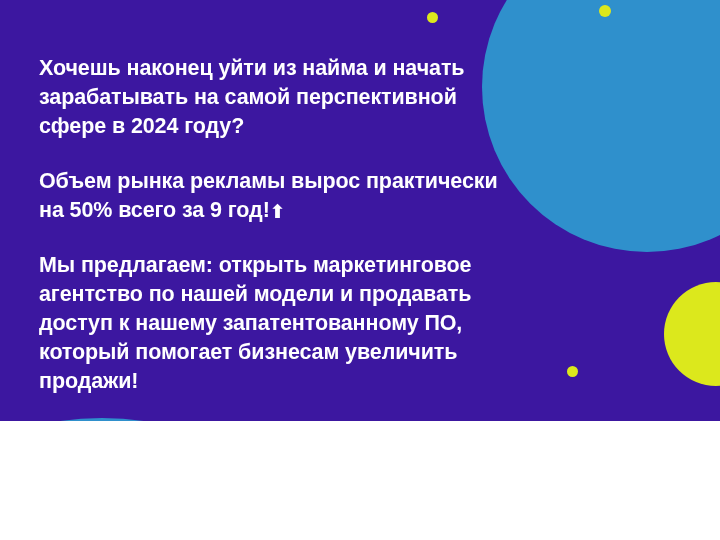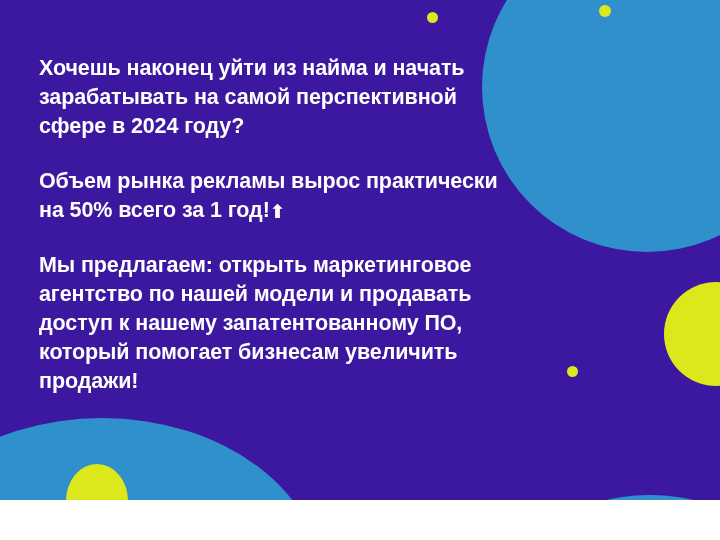--- a/index.html
+++ b/index.html
@@ -4,21 +4,21 @@
 <title>Avito promo slide</title>
 <style>
   html, body {
     margin: 0;
     padding: 0;
     background: #ffffff;
   }
   #slide {
     position: relative;
     width: 720px;
-    height: 500px;
+    height: 421px;
     overflow: hidden;
     background: #3c17a0;
     font-family: "Liberation Sans", "DejaVu Sans", sans-serif;
   }
   .shape {
     position: absolute;
     border-radius: 50%;
     pointer-events: none;
   }
   
@@ -143,21 +143,21 @@
   <div class="dot" id="dot-top-left"></div>
   <div class="dot" id="dot-top-right"></div>
   <div class="dot" id="dot-mid-right"></div>
   <div class="dot" id="dot-bottom"></div>
 
   <div id="copy">
     <p>Хочешь наконец уйти из найма и начать
 зарабатывать на самой перспективной
 сфере в 2024 году?</p>
     <p><span>Объем рынка рекламы вырос практически
-на 50% всего за 1 год!</span><span class="arrow-up">⬆</span></p>
+на 50% всего за 9 год!</span><span class="arrow-up">⬆</span></p>
     <p>Мы предлагаем: открыть маркетинговое
 агентство по нашей модели и продавать
 доступ к нашему запатентованному ПО,
 который помогает бизнесам увеличить
 продажи!</p>
   </div>
 
   <div id="avito-logo">
     <span id="avito-dots">
       <i class="d1"></i>

